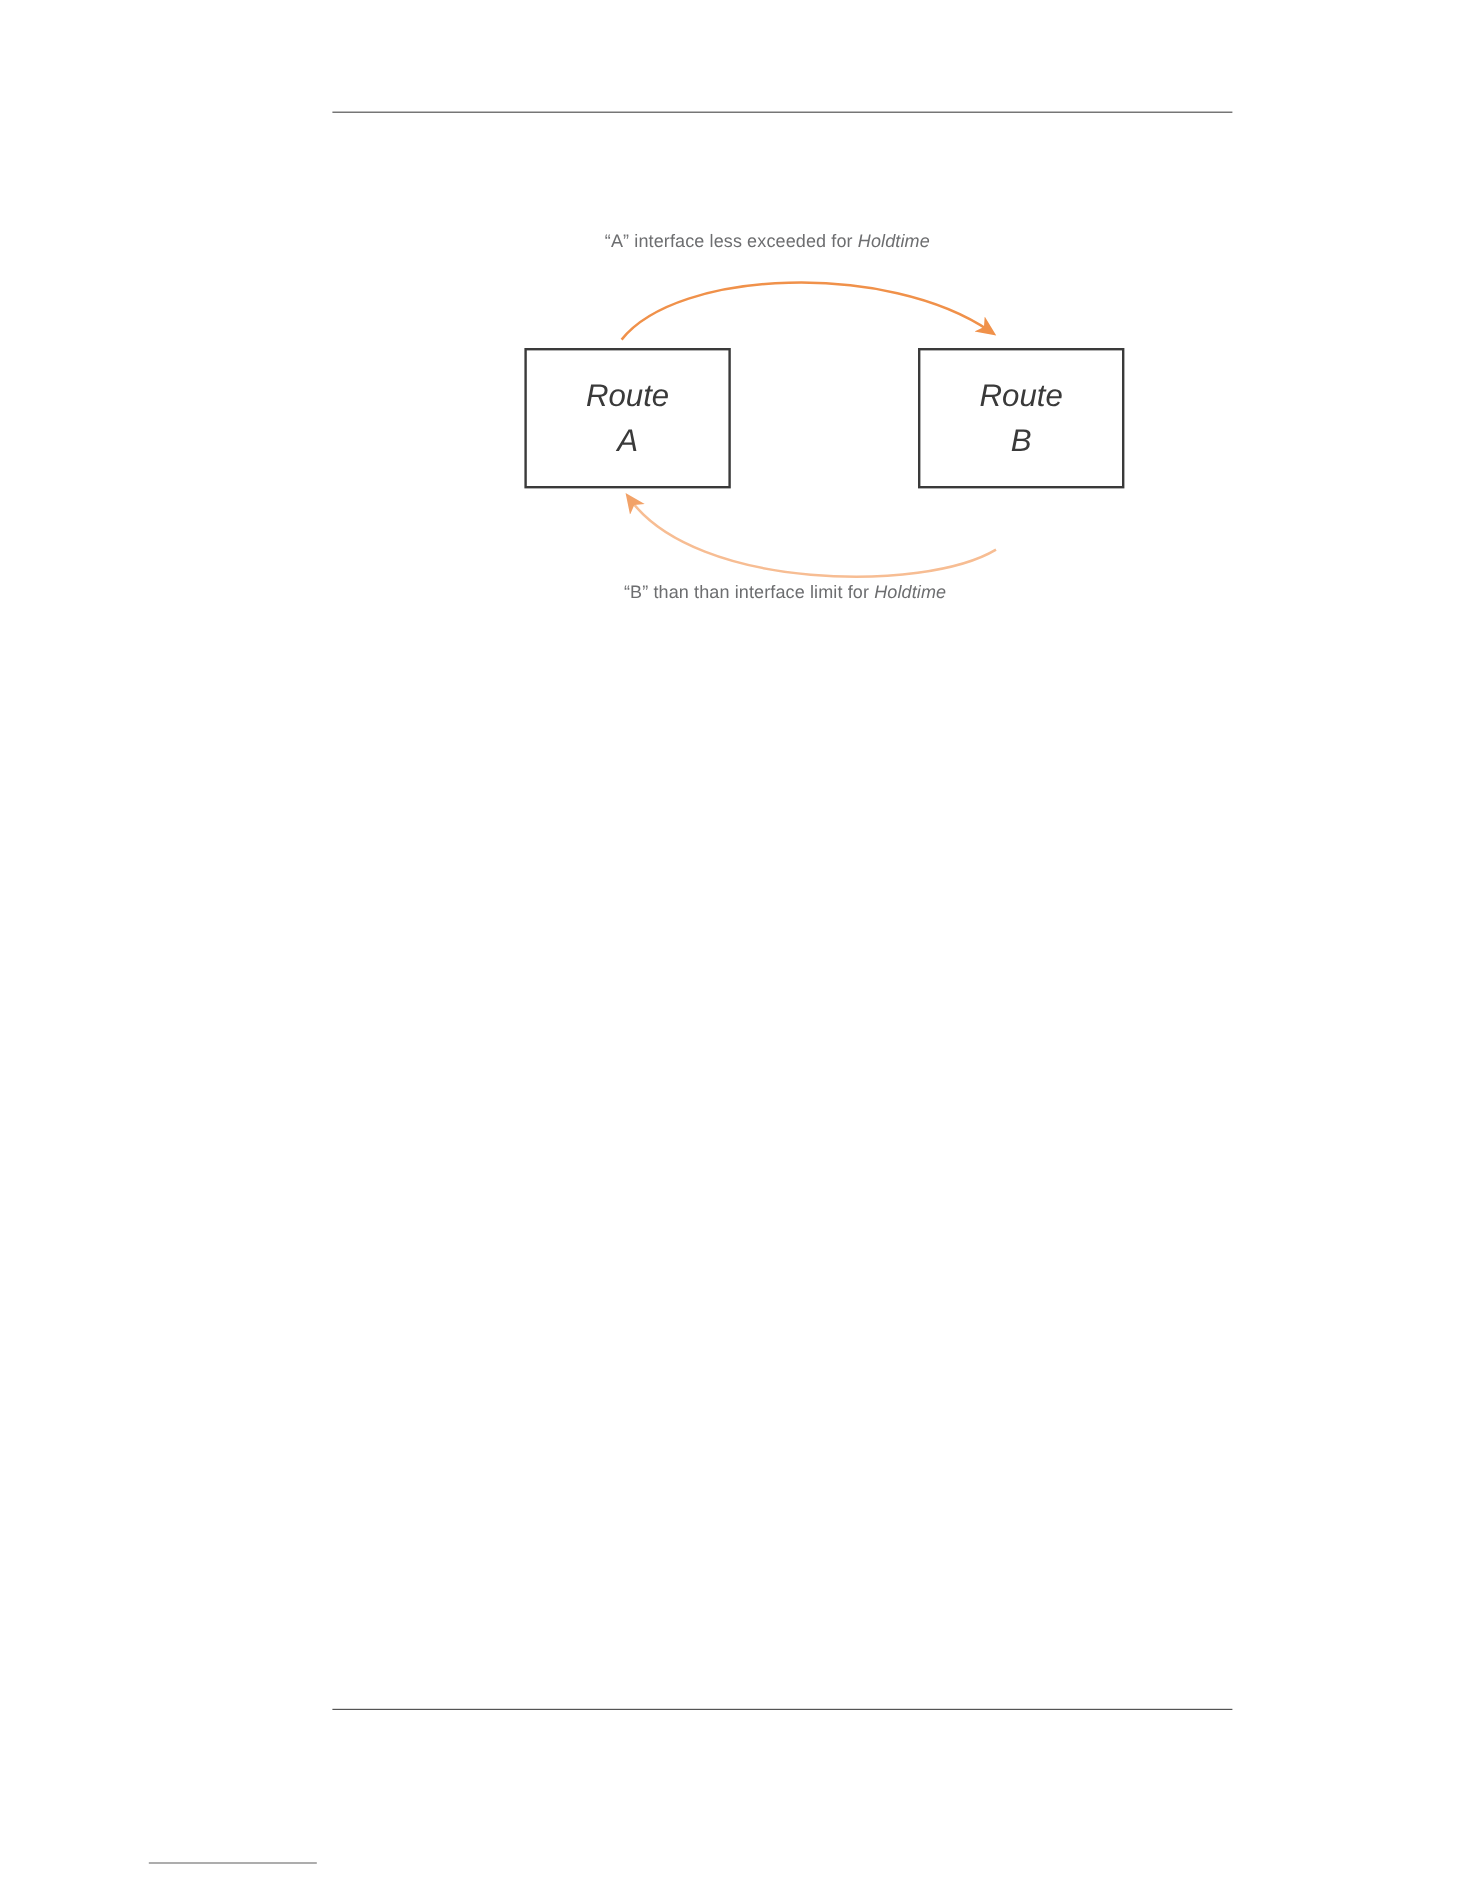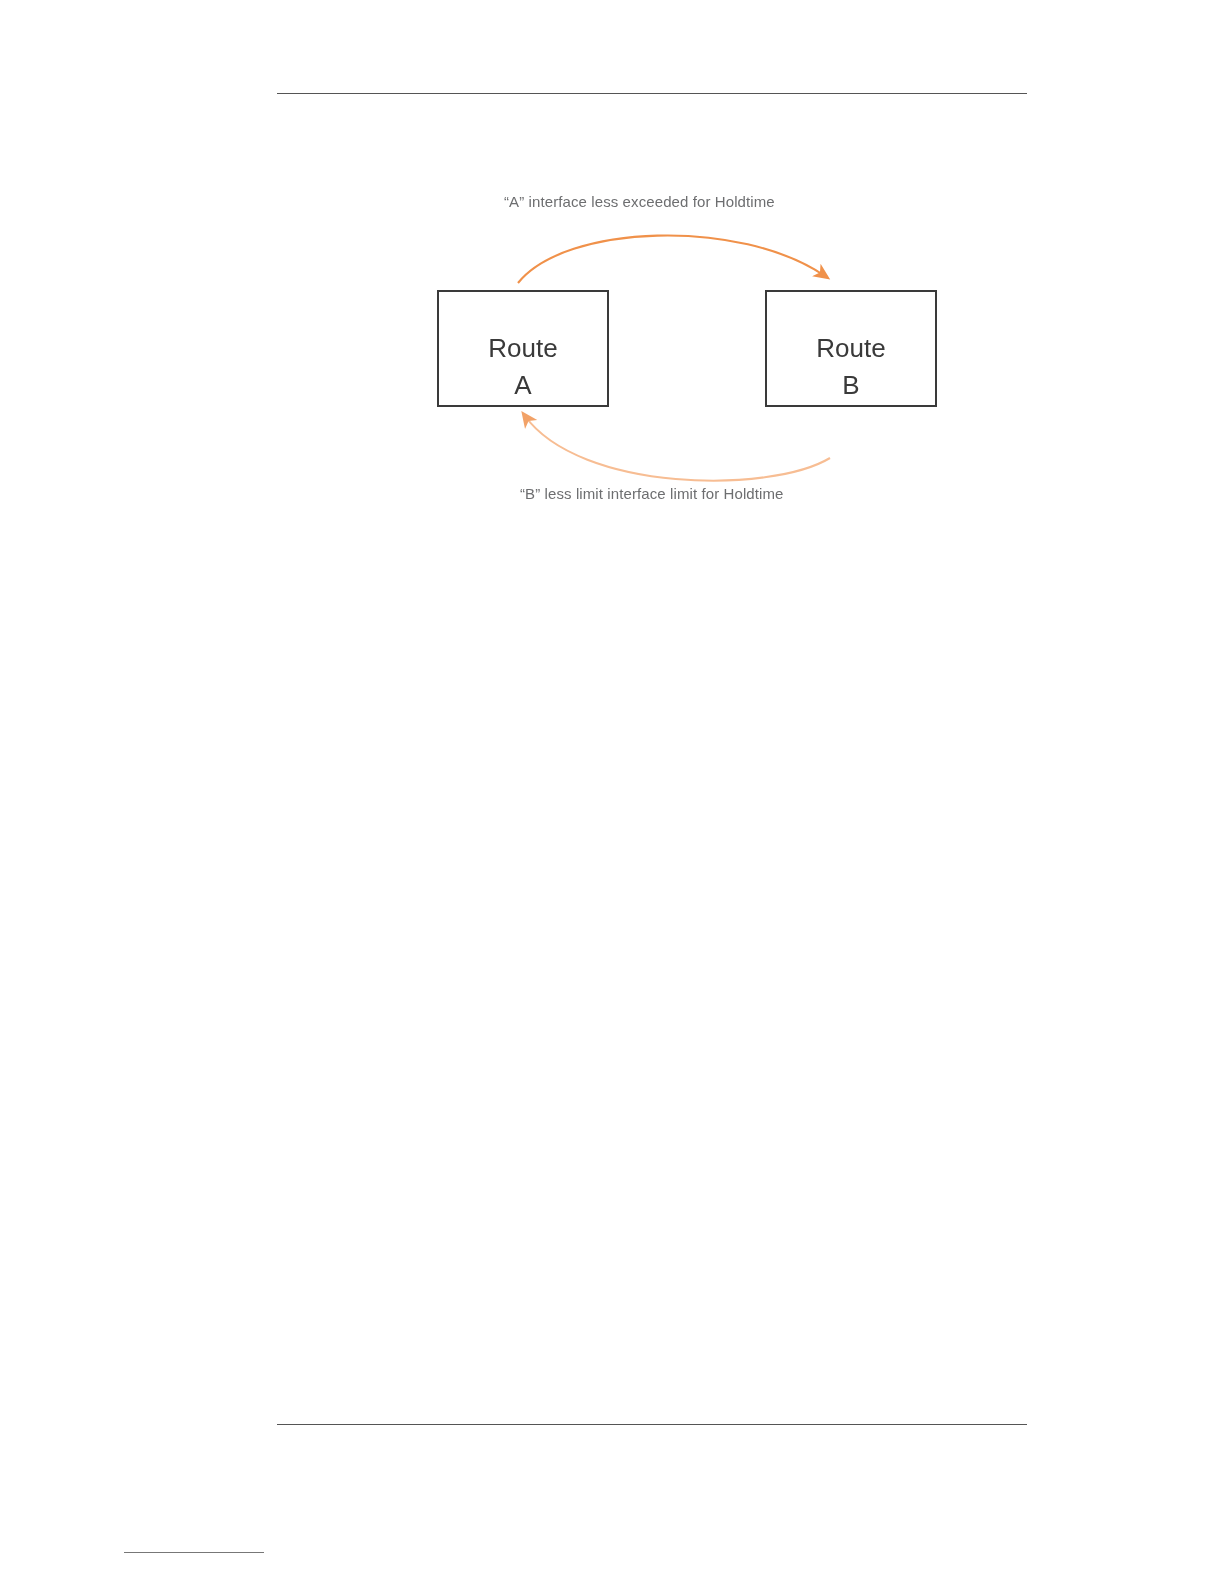--- a/index.html
+++ b/index.html
@@ -50,44 +50,46 @@
   }
 
   .caption {
     position: absolute;
     white-space: nowrap;
     color: #6d6e70;
     font-size: 15px;
     letter-spacing: 0.1px;
   }
   .caption .em {
+    font-style: italic;
   }
   .caption-top {
     left: 74px;
     top: 13px;
   }
   .caption-bottom {
     left: 90px;
     top: 305px;
   }
 
   .node {
     position: absolute;
     width: 168px;
     height: 113px;
     border: 2px solid #3a3a3a;
     background: #ffffff;
     display: flex;
     flex-direction: column;
     align-items: center;
-    justify-content: flex-end;
+    justify-content: center;
     color: #3a3a3a;
     font-size: 26px;
     line-height: 1.45;
     font-weight: 300;
+    font-style: italic;
   }
   .node-a { left: 7px; top: 110px; }
   .node-b { left: 335px; top: 110px; }
 
   .node-line { display: block; }
 
   .arcs {
     position: absolute;
     left: 0;
     top: 0;
@@ -130,17 +132,17 @@
       <span class="node-line">Route</span>
       <span class="node-line">A</span>
     </div>
 
     <div class="node node-b">
       <span class="node-line">Route</span>
       <span class="node-line">B</span>
     </div>
 
     <div class="caption caption-bottom">
-      <span>“B” less limit interface limit for </span><span class="em">Holdtime</span>
+      <span>“B” than than interface limit for </span><span class="em">Holdtime</span>
     </div>
 
   </div>
 </div>
 
 </body></html>

